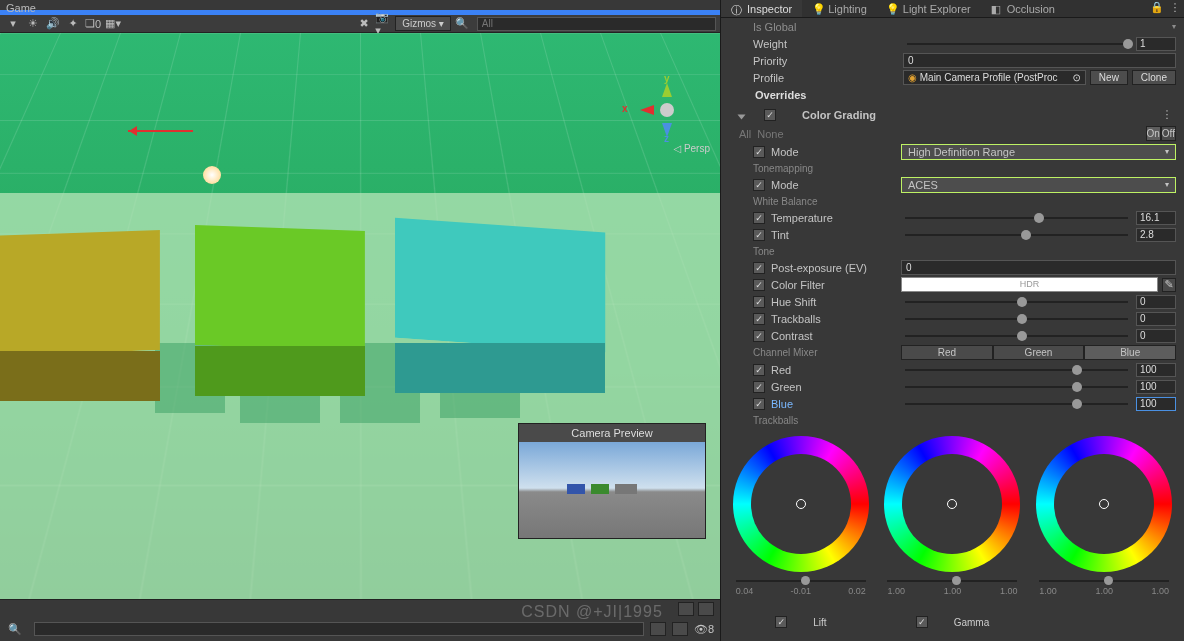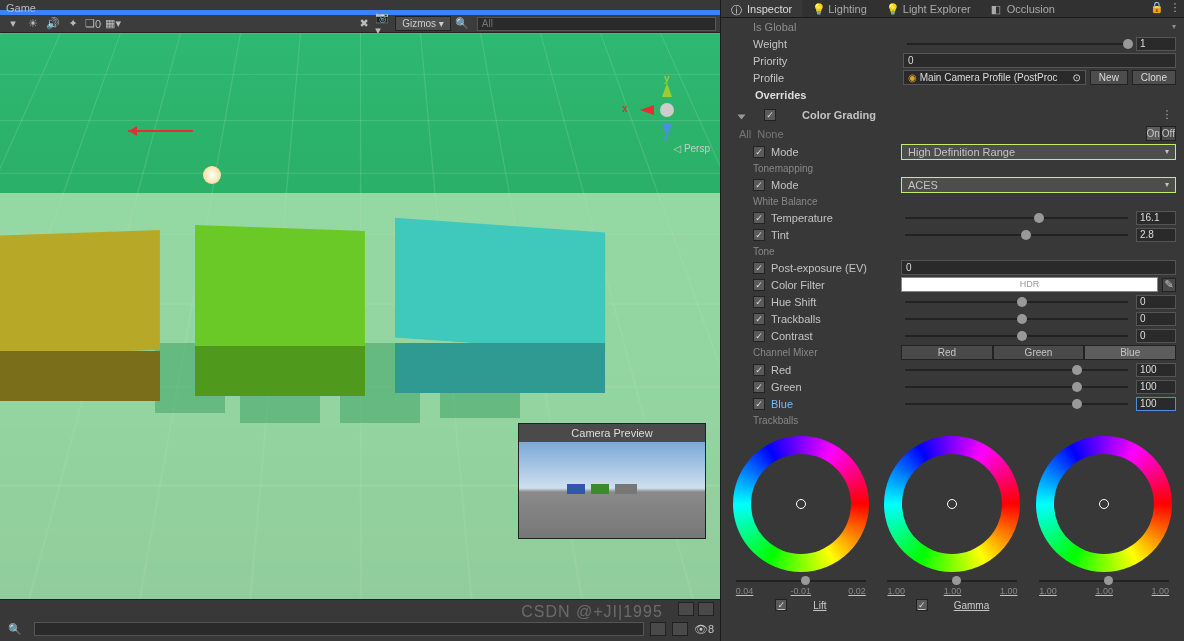--- a/index.html
+++ b/index.html
@@ -72,29 +72,29 @@
 .toggle-grp { margin-left:auto; display:flex; }
 .toggle-grp .tbtn { padding:1px 0; background:#4a4a4a; border:1px solid #222; font-size:10px; cursor:pointer; }
 .toggle-grp .tbtn.active { background:#5d5d5d; }
 .drop { flex:1; height:16px; background:#4d4d4d; border:1px solid #bef264; padding:0 6px; display:flex; align-items:center; justify-content:space-between; }
 .drop:after { content:'▾'; font-size:8px; }
 .seg3 { display:flex; flex:1; }
 .seg3 .seg { flex:1; text-align:center; padding:1px; background:#4a4a4a; border:1px solid #222; font-size:10px; cursor:pointer; }
 .seg3 .seg.active { background:#5d5d5d; }
 .hdr-box { flex:1; height:15px; background:#fff; border:1px solid #888; text-align:center; font-size:9px; color:#999; line-height:13px; }
 .picker { width:14px; height:14px; background:#4a4a4a; border:1px solid #222; display:flex; align-items:center; justify-content:center; }
-.wheels { display:flex; justify-content:space-around; padding:8px 4px 0;text-decoration:underline; }
+.wheels { display:flex; justify-content:space-around; padding:8px 4px 0; }
 .wheel-wrap { display:flex; flex-direction:column; align-items:center; }
 .wheel { width:136px; height:136px; border-radius:50%; background:conic-gradient(from 90deg,#ff0000,#ff8000,#ffff00,#80ff00,#00ff00,#00ff80,#00ffff,#0080ff,#0000ff,#8000ff,#ff00ff,#ff0080,#ff0000); position:relative; }
 .wheel:after { content:''; position:absolute; inset:18px; border-radius:50%; background:#383838; }
 .wheel .dot { position:absolute; left:50%; top:50%; width:10px; height:10px; border:1px solid #fff; border-radius:50%; transform:translate(-50%,-50%); z-index:2; }
 .wheel-slider { width:130px; height:2px; background:#222; margin:8px 0 4px; position:relative; }
 .wheel-slider .knob { position:absolute; top:-4px; width:9px; height:9px; border-radius:50%; background:#999; }
 .wheel-ticks { display:flex; justify-content:space-between; width:130px; font-size:9px; color:#888; }
-.wheel-name { display:flex; align-items:center; gap:20px; font-size:10px; color:#ccc; margin-top:3px; }
+.wheel-name { display:flex; align-items:center; gap:20px; font-size:10px; color:#ccc; margin-top:20px; }
 .watermark { position:absolute; bottom:20px; left:50%; transform:translateX(-50%); font-size:16px; color:#ddd; opacity:.3; pointer-events:none; letter-spacing:1px;text-align:center; }
 </style>
 </head>
 <body>
 
 <div class="viewport-panel">
   <div class="vp-top">Game</div>
   <div class="vp-toolbar">
     <span class="tb-ico">▾</span>
     <span class="tb-ico">☀</span>

